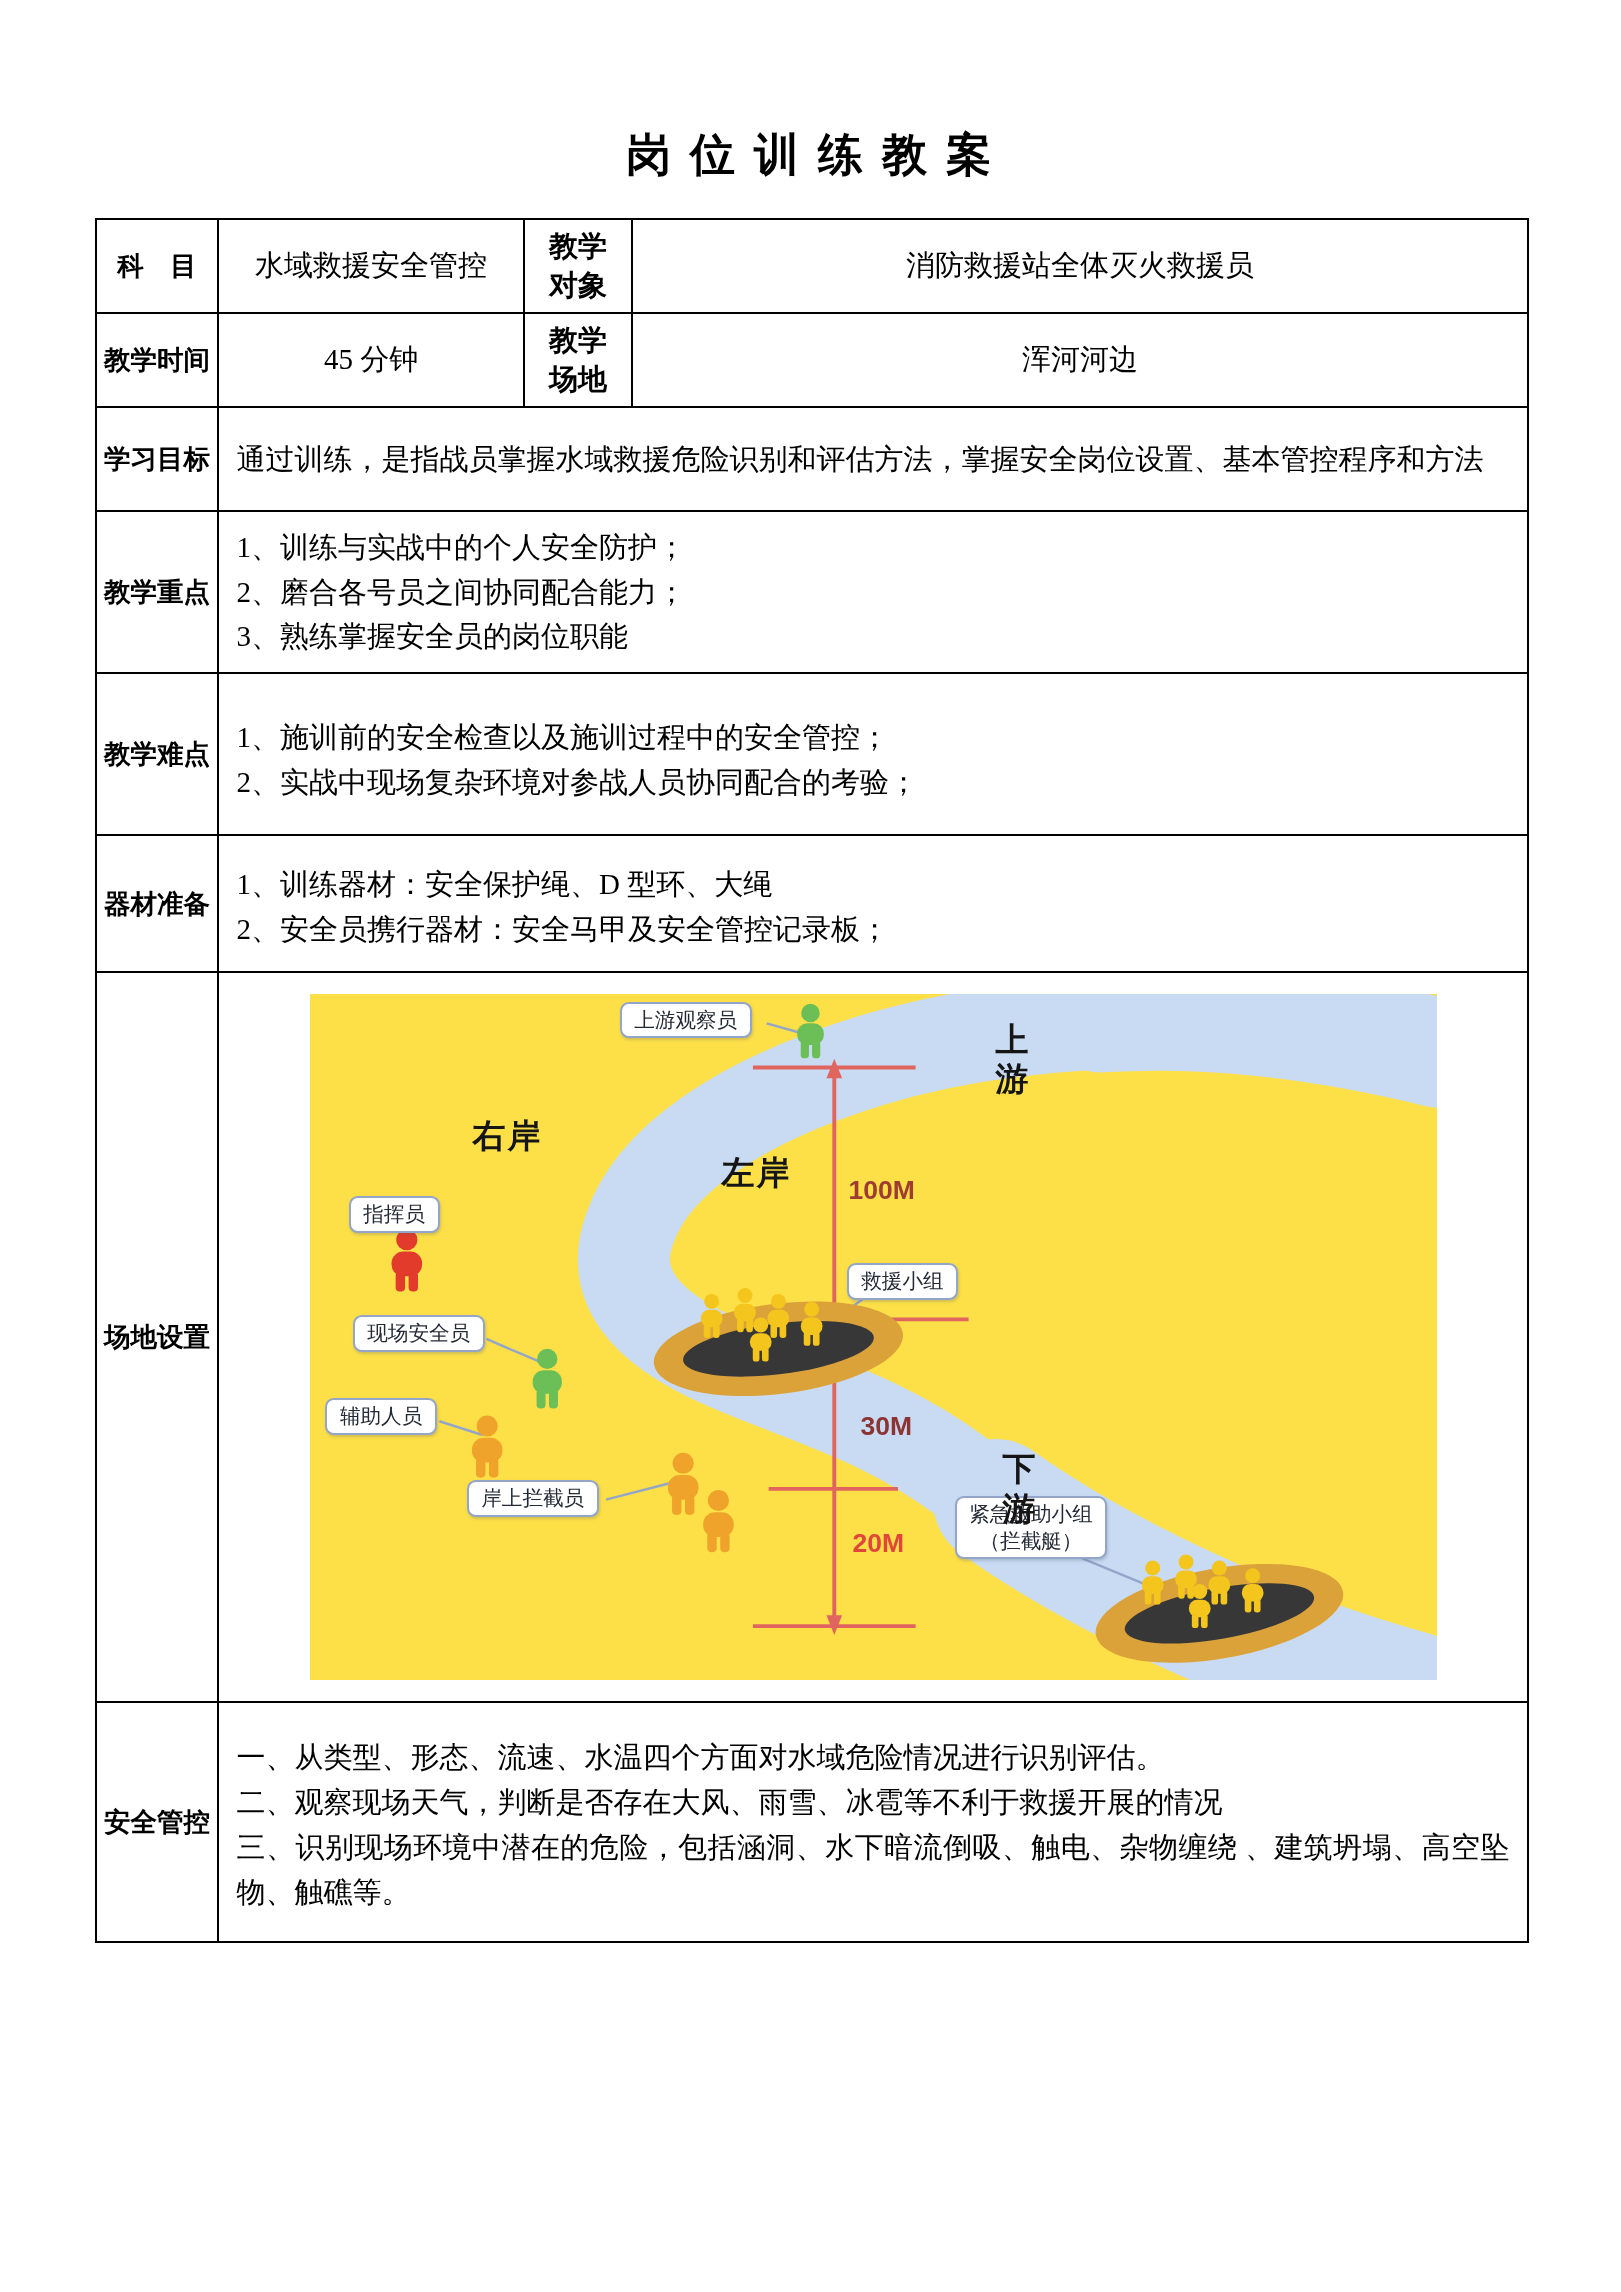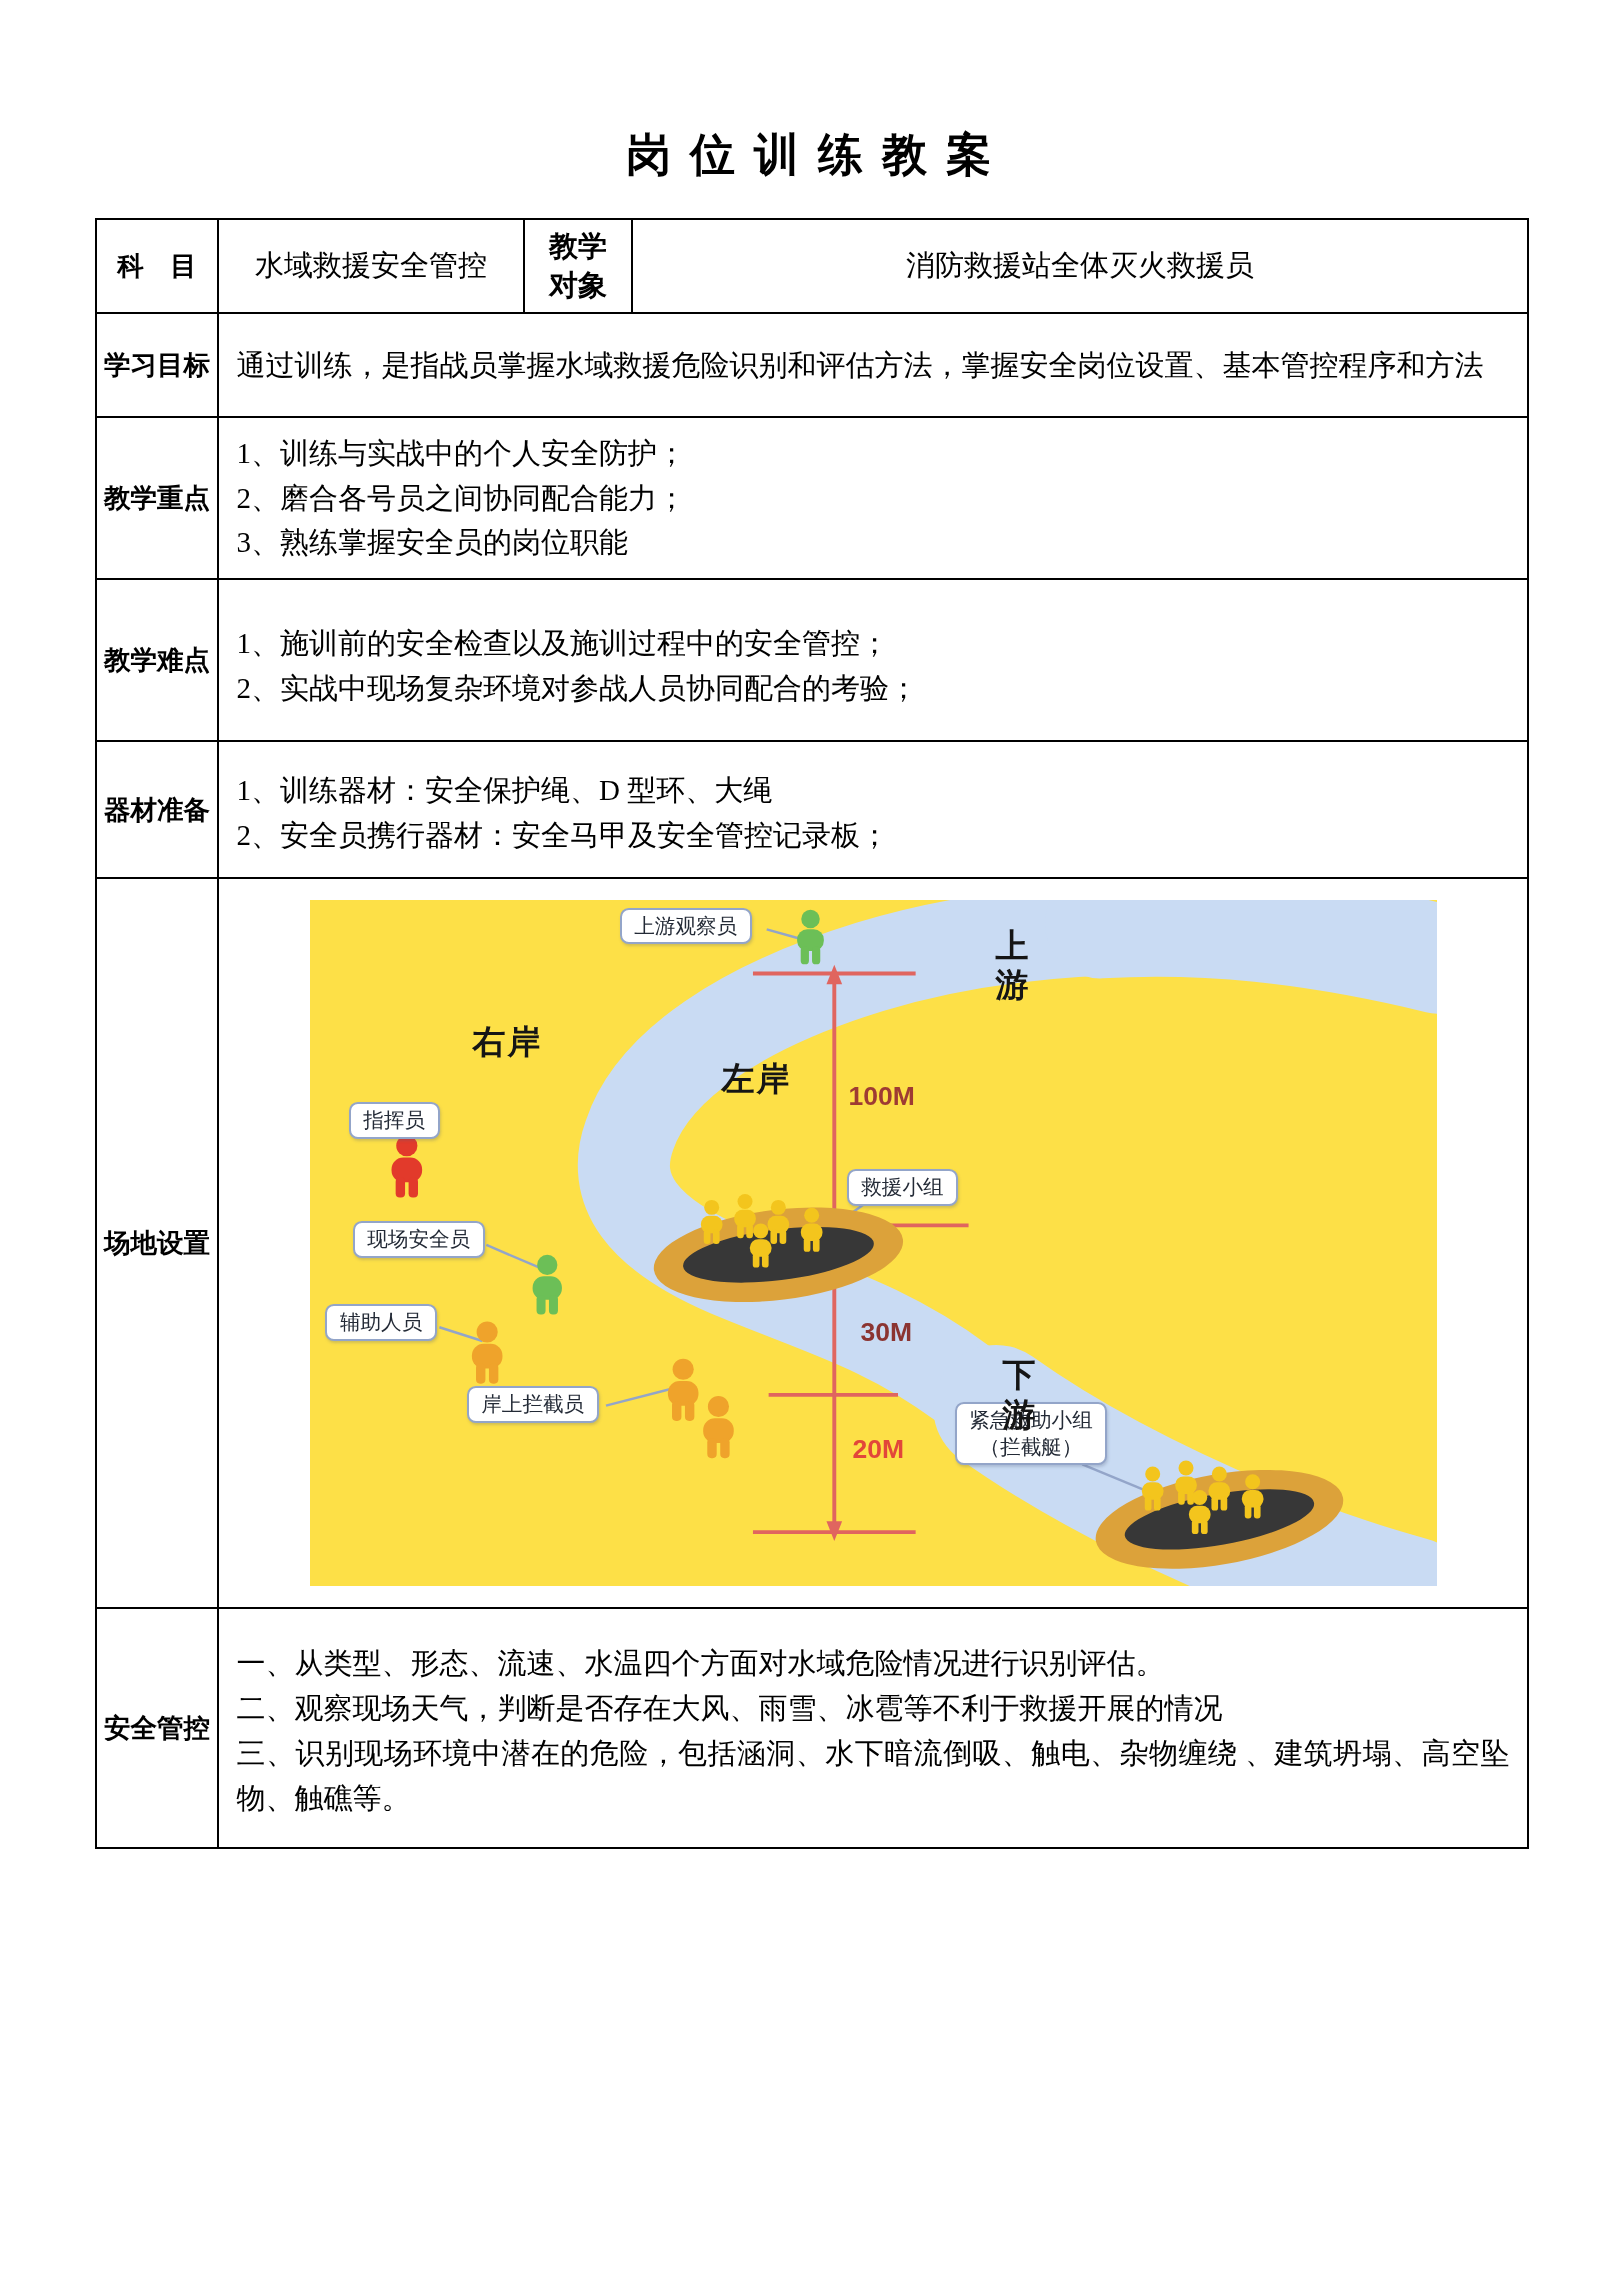--- a/index.html
+++ b/index.html
@@ -102,20 +102,26 @@
     </colgroup>
 
     <tbody>
         <tr class="r1">
       <td class="lab">科　目</td>
       <td class="val">水域救援安全管控</td>
       <td class="lab mid">教学对象</td>
       <td class="val">消防救援站全体灭火救援员</td>
     </tr>
 
+    <tr class="r2">
+      <td class="lab">教学时间</td>
+      <td class="val">45 分钟</td>
+      <td class="lab mid">教学场地</td>
+      <td class="val">浑河河边</td>
+    </tr>
 
     <tr class="r3">
       <td class="lab">学习目标</td>
       <td class="content" colspan="3">通过训练，是指战员掌握水域救援危险识别和评估方法，掌握安全岗位设置、基本管控程序和方法</td>
     </tr>
 
     <tr class="r4">
       <td class="lab">教学重点</td>
       <td class="content" colspan="3">
         <span class="line">1、训练与实战中的个人安全防护；</span>

